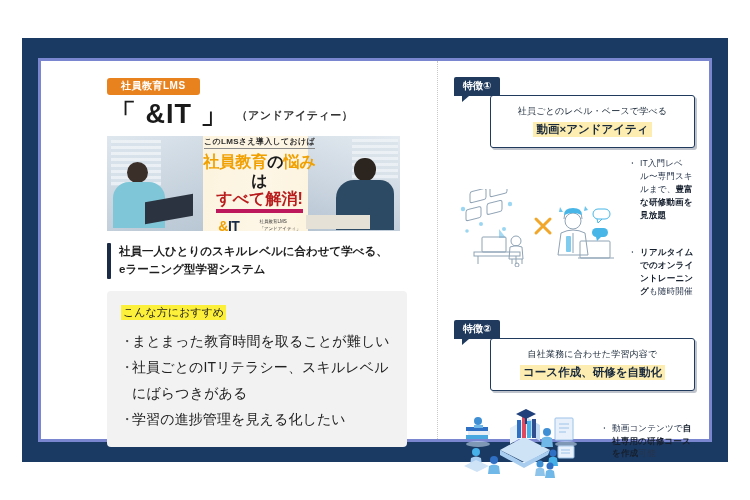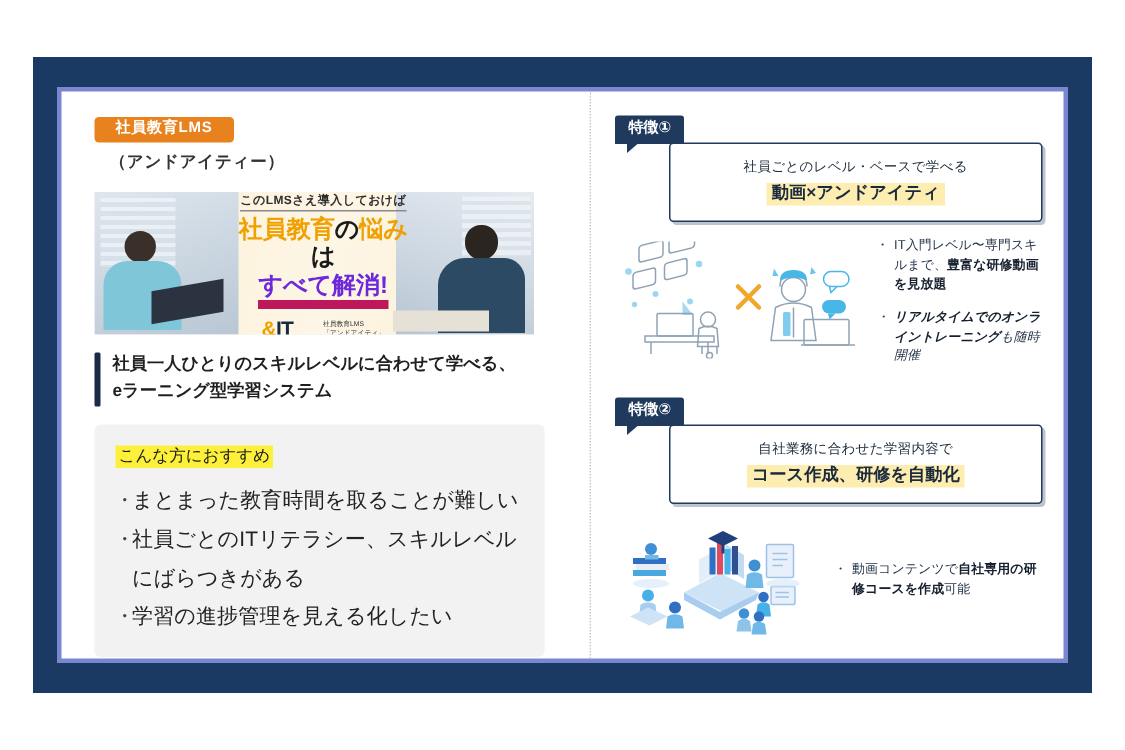--- a/index.html
+++ b/index.html
@@ -21,20 +21,21 @@
     left: 16px; top: 20px;
     right: 16px; bottom: 20px;
     background: #ffffff;
     border: 3px solid #7b86d1;
     box-sizing: border-box;
   }
   #content {
     position: absolute;
     inset: 0;
     display: flex;
+    padding-left: 44px;
   }
 
   
   .left-panel {
     width: 353px;
     position: relative;
     box-sizing: border-box;
     padding: 14px 18px 0 22px;
     border-right: 1px dotted #c9c9c9;
   }
@@ -149,22 +150,22 @@
   }
   .hero-kicker {
     font-size: 8px; font-weight: bold; color: #2e2e2e;
     letter-spacing: .3px;
     border-bottom: 1px solid #8a8a8a;
     padding-bottom: 1px;
   }
   .hero-line1 { margin-top: 4px; font-size: 16px; font-weight: bold; line-height: 1.15; color:#1a1a1a; }
   .hero-line1 .hl { color: #f0a000; }
   .hero-line2 {
-    font-size: 16px; font-weight: bold; line-height: 1.15; color:#6d28d9;
-    border-bottom: 6px solid #be185d;
+    font-size: 16px; font-weight: bold; line-height: 1.15; color:#b91c1c;
+    border-bottom: 4px solid #be185d;
   }
   .hero-logo-row {
     display: flex; align-items: center; gap: 20px; margin-top: 5px;
   }
   .hero-logo {
     font-size: 14px; font-weight: bold; color: #162a45; letter-spacing: -.5px;
   }
   .hero-logo .amp { color: #f0a000; }
   .hero-logo-cap { font-size: 4.5px; color:#333; line-height: 1.35; text-align:left; }
 
@@ -256,38 +257,39 @@
   }
   .illus { flex: none; position: relative; }
   .illus-1 { width: 168px; height: 78px; }
   .illus-2 { width: 140px; height: 82px; }
 
   .bullets { margin: 0; padding: 0; list-style: none; flex: 1; }
   .bullets li {
     font-size: 8.6px; color: #26344a; line-height: 1.5;
     padding-left: 10px; position: relative; letter-spacing: .1px;
   }
-  .bullets li + li { margin-top: 9px; font-style: italic; }
+  .bullets li + li { margin-top: 25px; }
   .bullets li::before {
     content: "・"; position: absolute; left: -2px; top: 0; color: #2b3b52;
   }
   .bullets b { font-weight: bold; color: #16202e; }
 </style>
 </head>
 <body>
 
 <div id="slide">
   <div id="slide-inner">
     <div id="content">
 
       <div class="left-panel">
 
         <span class="badge">社員教育LMS</span>
 
         <div class="title-row">
+          <span class="title-main">「 &amp;IT 」</span>
           <span class="title-sub">（アンドアイティー）</span>
         </div>
 
         
         <div class="hero">
           <div class="hero-center"></div>
 
           <div class="hero-left-photo">
             <div class="hero-person-l-head"></div>
             <div class="hero-person-l-body"></div>

